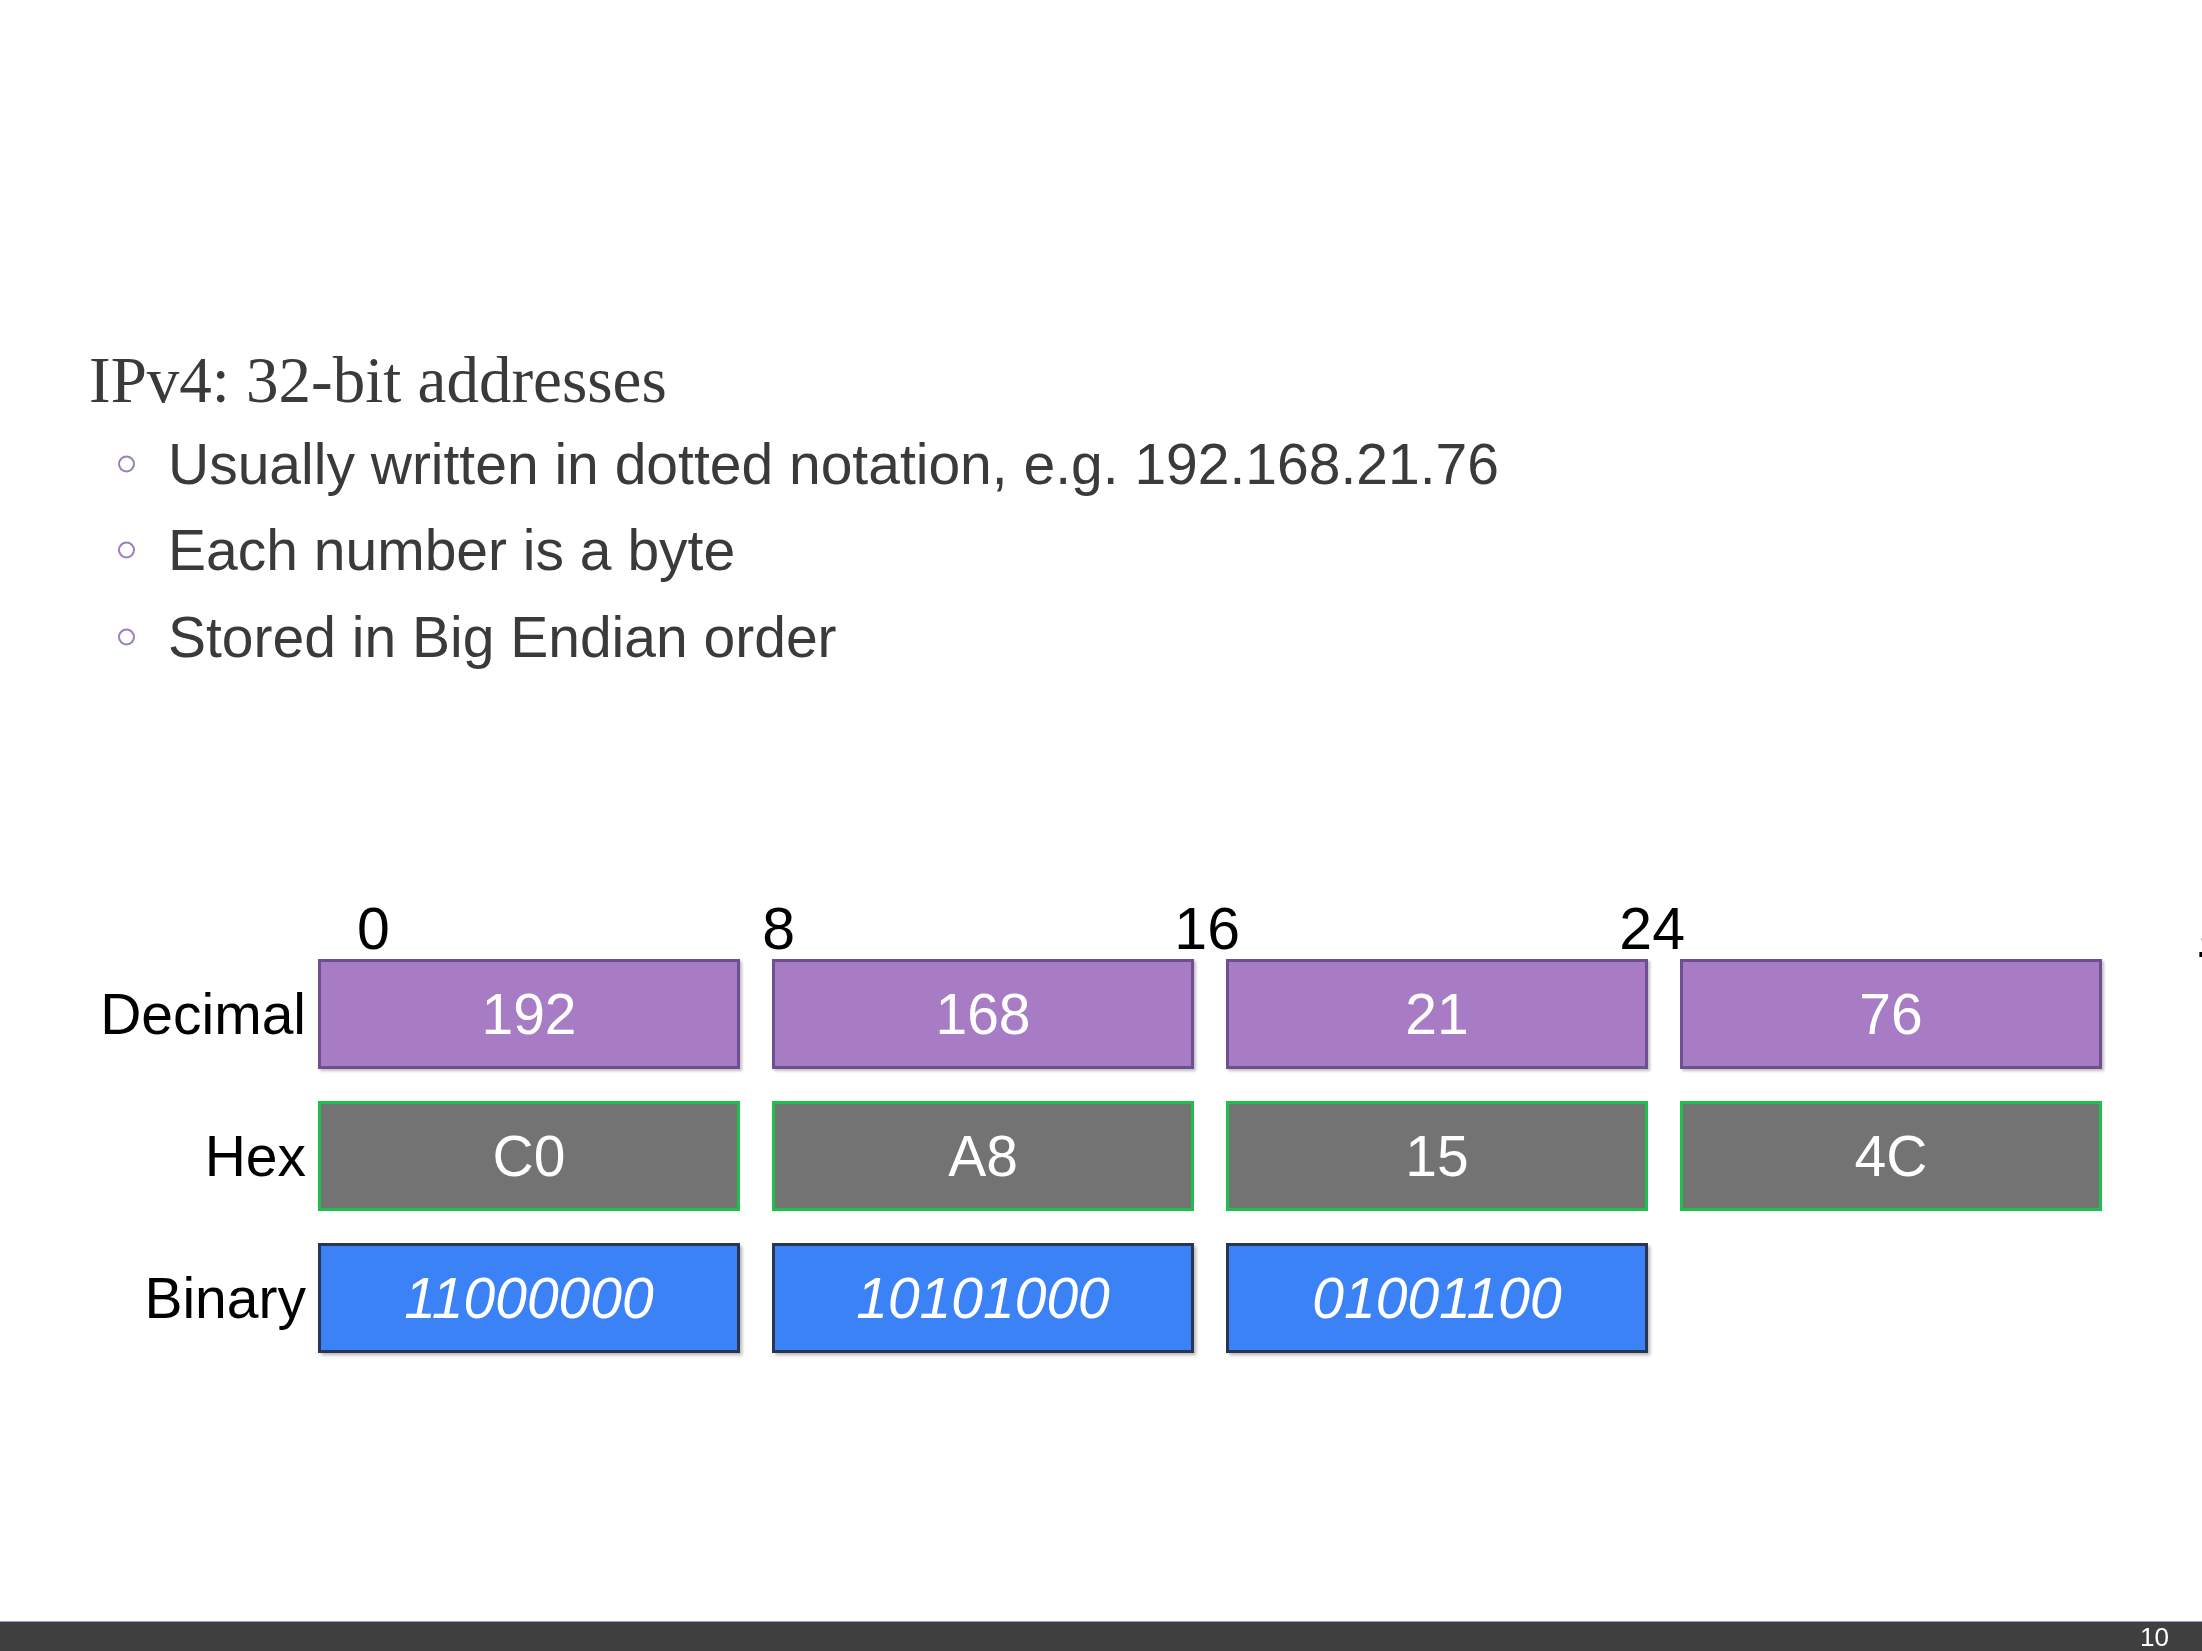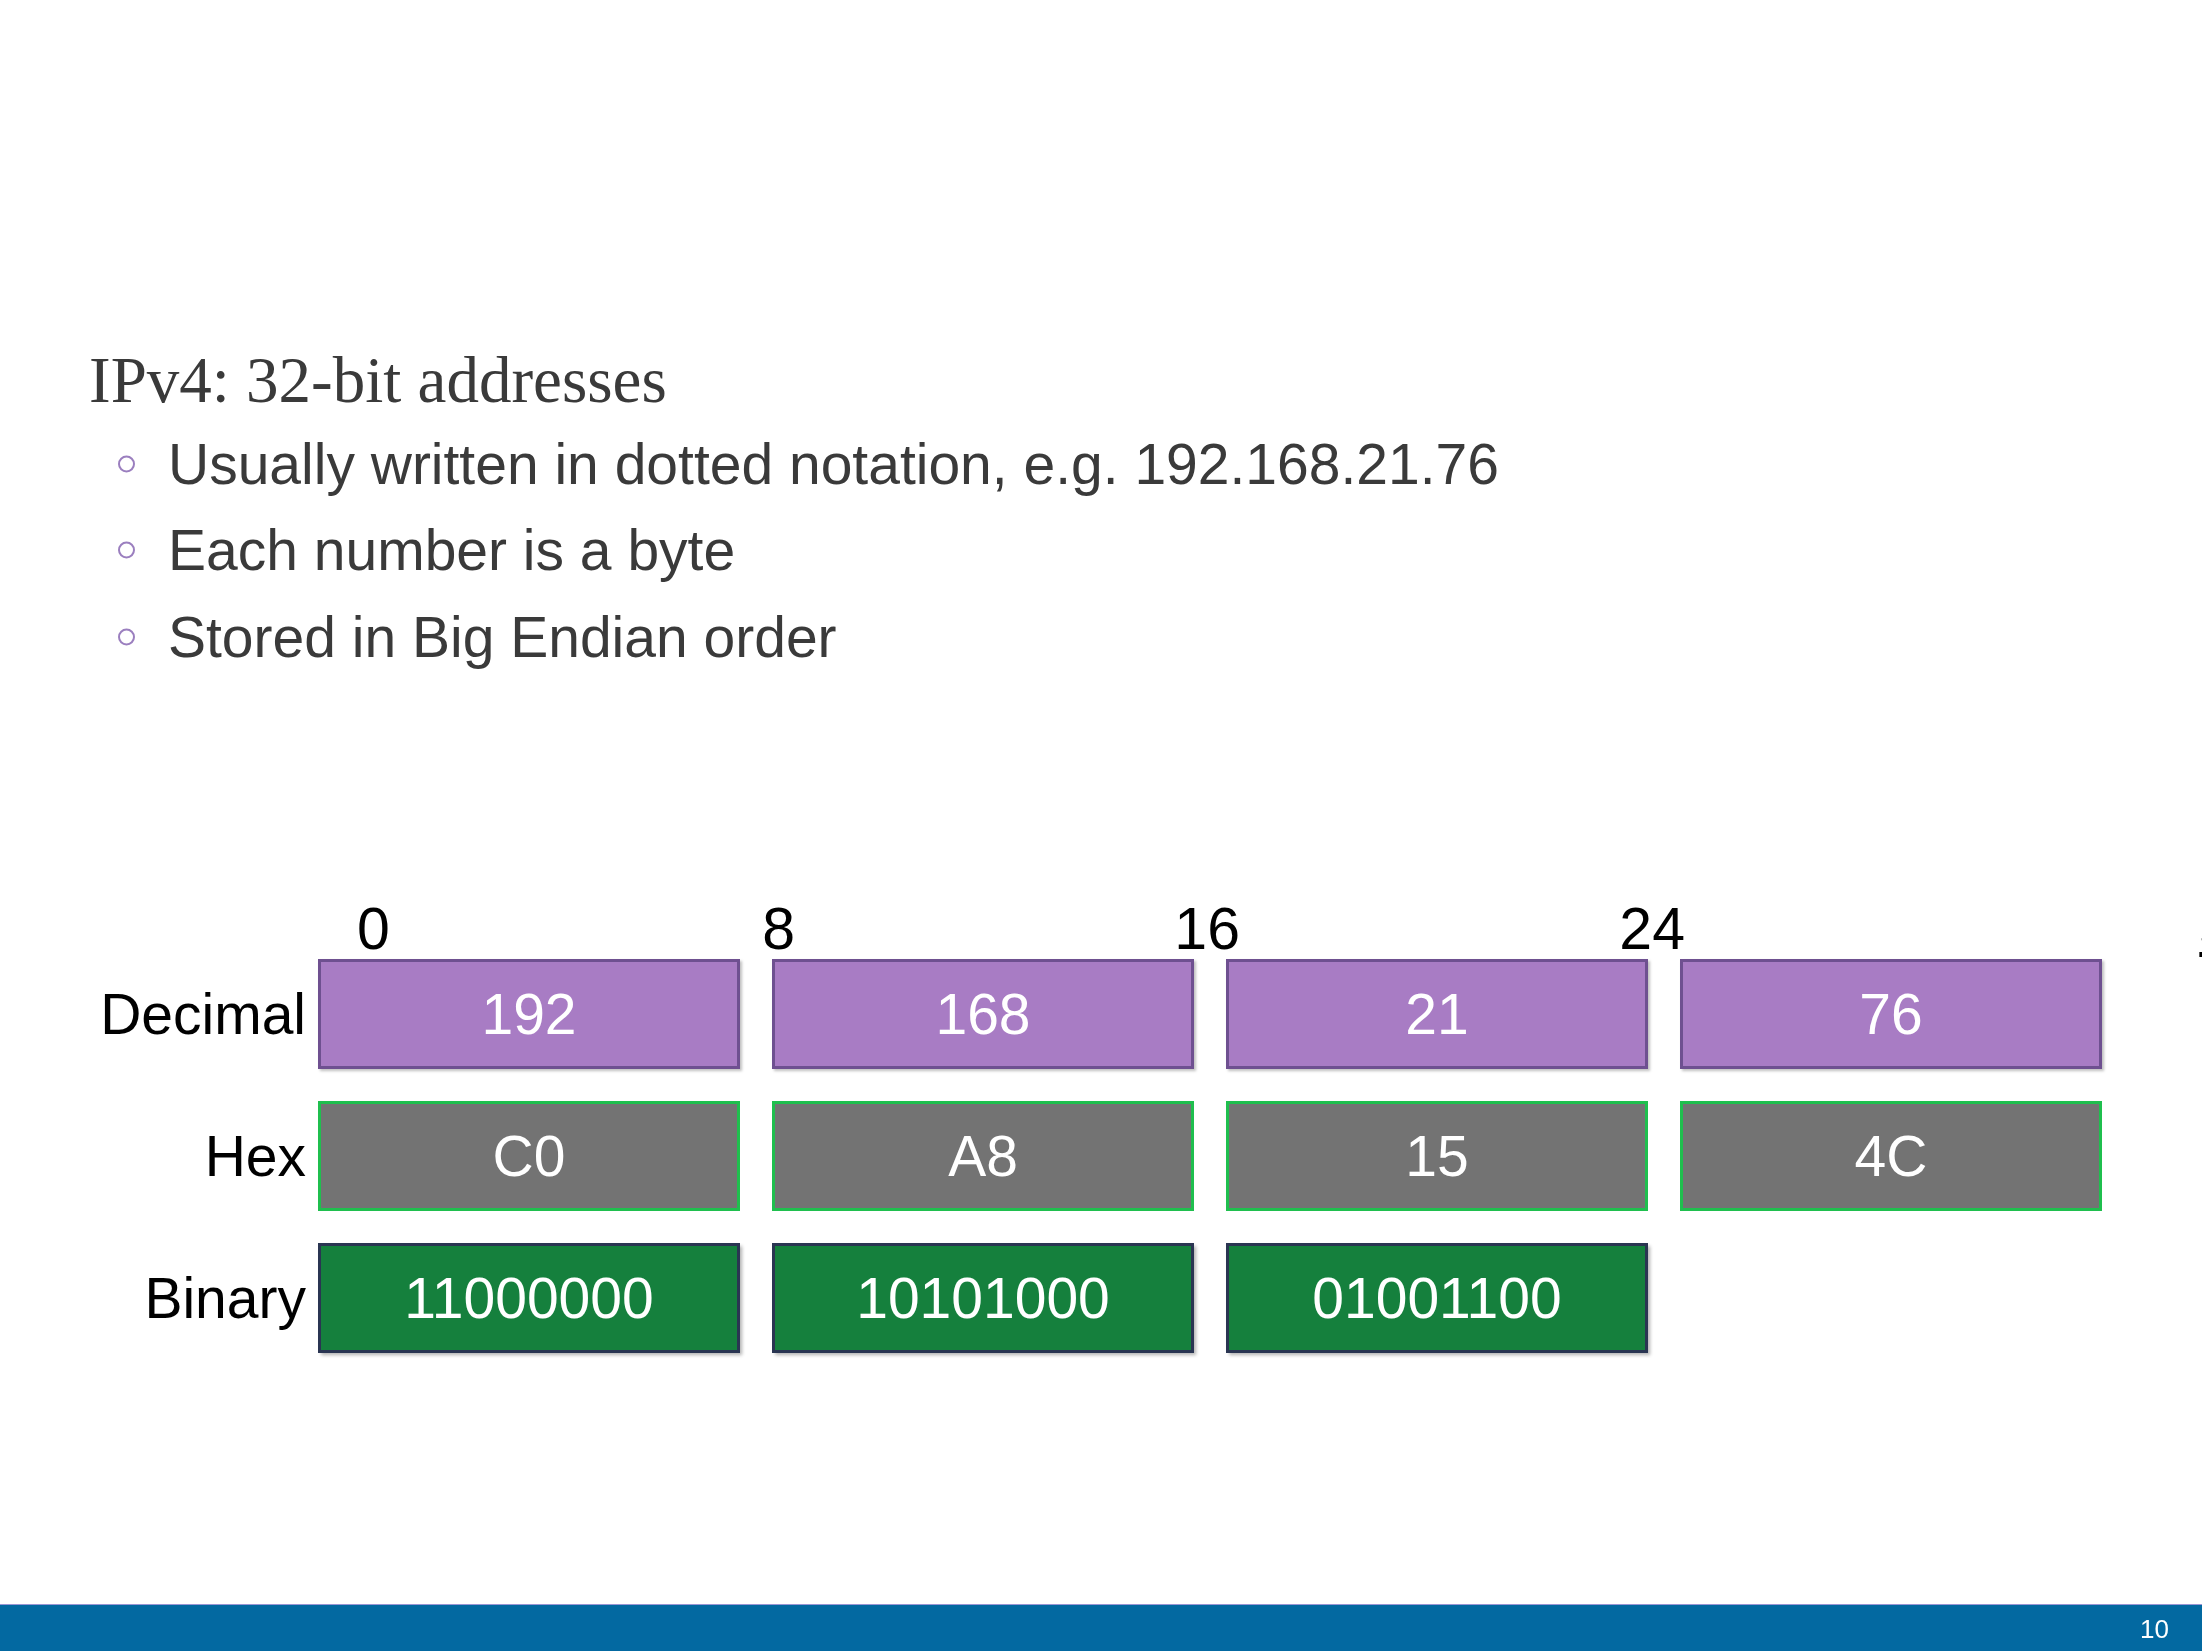--- a/index.html
+++ b/index.html
@@ -152,33 +152,34 @@
     border-color: #6E5090;
     box-shadow: 1.7px 1.7px 2.6px rgba(0,0,0,0.25);
   }
 
   .row-hex .cell {
     background: #737373;
     border-color: #1FBF4E;
   }
 
   .row-binary .cell {
-    background: #15803d;
+    background: #3b82f6;
     border-color: #2A3552;
     box-shadow: 2.6px 2.6px 3.4px rgba(0,0,0,0.30);
+    font-style: italic;
   }
 
   
   .footer-bar {
     position: absolute;
     left: 0;
     bottom: 0;
     width: 2203px;
-    height: 48px;
-    background: #0369a1;
+    height: 31px;
+    background: #404040;
     border-top: 1.7px solid #9A96D4;
   }
 
   .page-number {
     position: absolute;
     right: 34px;
     top: 50%;
     transform: translateY(-50%);
     font-size: 26px;
     line-height: 1;

